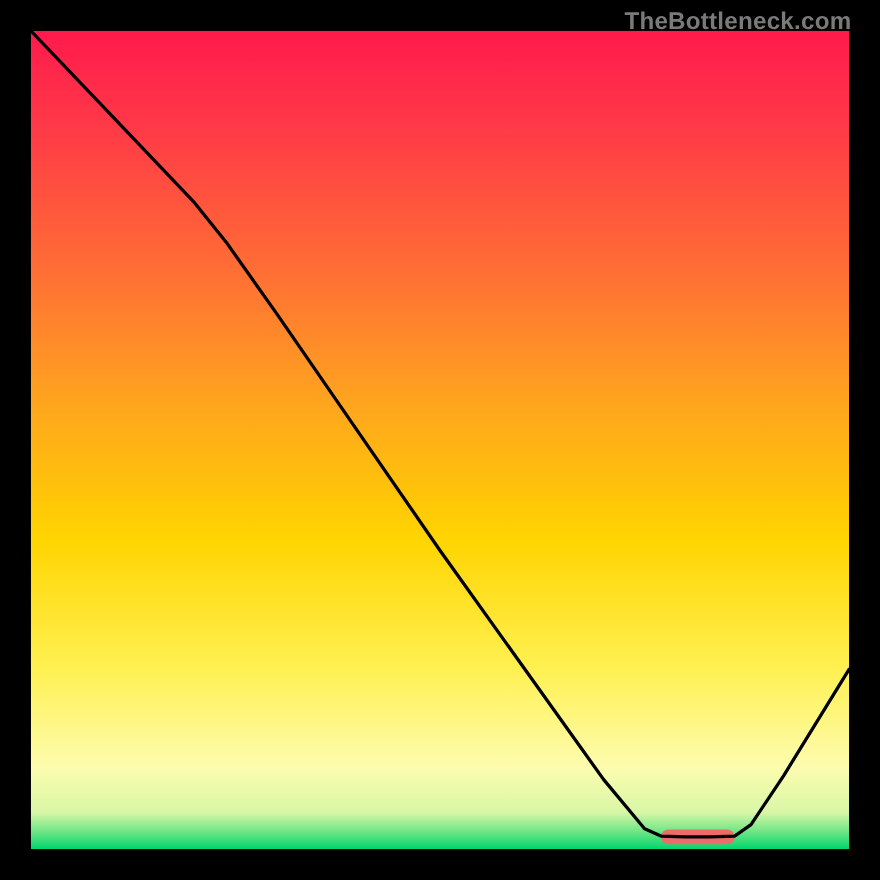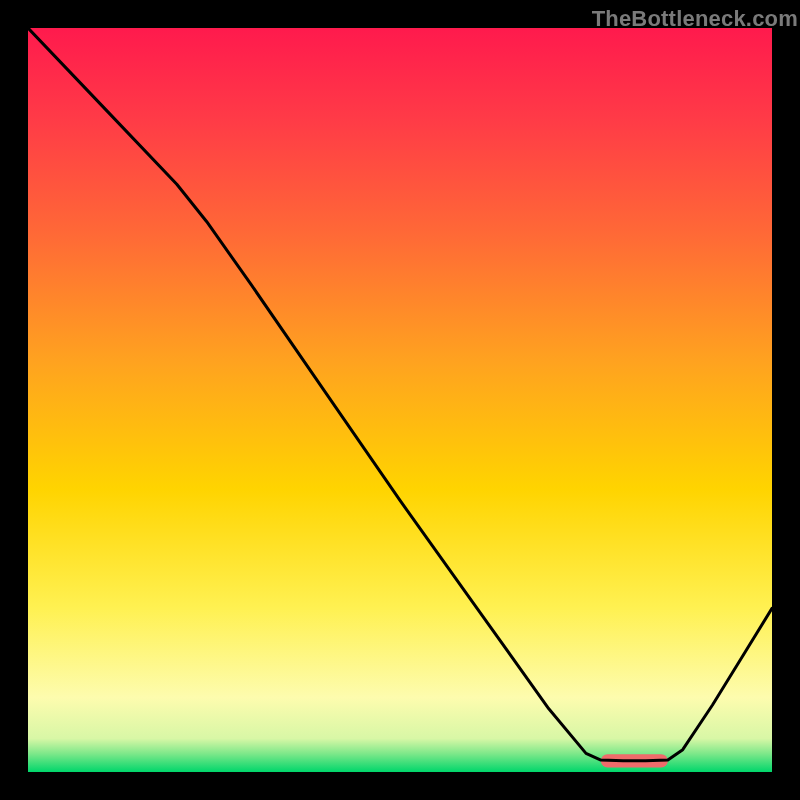--- a/index.html
+++ b/index.html
@@ -18,21 +18,21 @@
     width: 744px;
     height: 744px;
     background: #000;
   }
   svg {
     display: block;
   }
   .watermark {
     position: absolute;
     top: 6px;
-    right: 2px;
+    right: 26px;
     color: #7a7a7a;
     font-size: 22px;
     font-weight: 600;
     letter-spacing: 0.2px;
     user-select: none;
   }
 </style>
 </head>
 <body>
 

